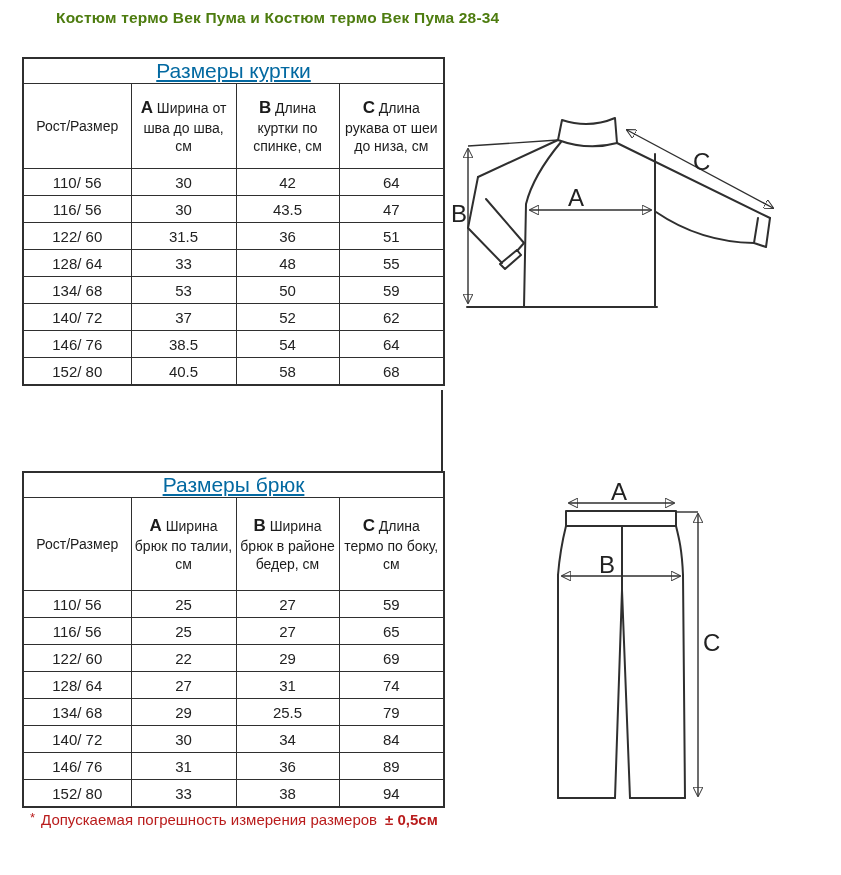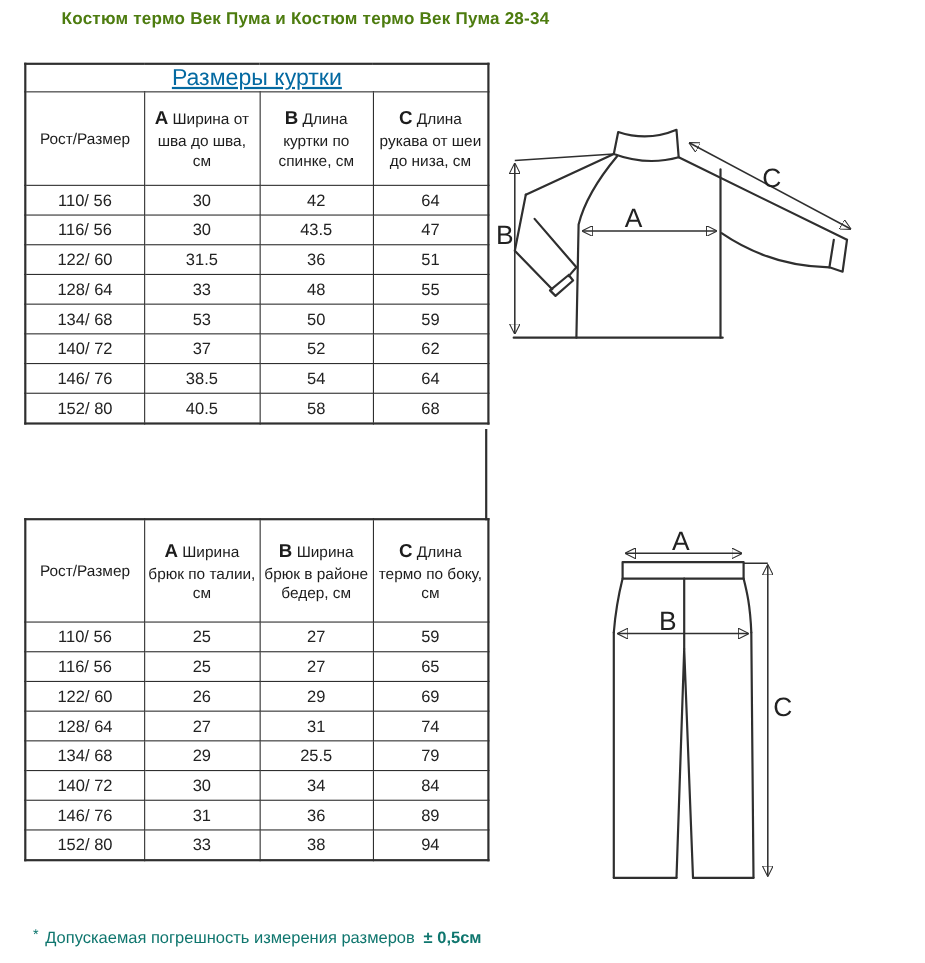--- a/index.html
+++ b/index.html
@@ -26,21 +26,21 @@
   .section-title-cell { font-weight:bold; font-size:21px; height:24px; color:#0369a1;text-decoration:underline; }
   .head-row th { font-size:14px; line-height:1.3; color:#1c1c1c; }
   #jacket-table .head-row th { height:84px; }
   #pants-table  .head-row th { height:92px; }
   .corner-head { font-weight:bold; font-size:15.5px; }
   .head-letter { font-weight:bold; font-size:17px; }
   .data-row td { font-size:15px; height:26px; color:#222222; }
   .connector-line {
     position:absolute; left:441px; top:390px; width:2px; height:83px; background:#2f2f2f;
   }
-  .footnote { position:absolute; left:30px; top:842px; font-size:15px; color:#0f766e; }
+  .footnote { position:absolute; left:30px; top:810px; font-size:15px; color:#b91c1c; }
   .footnote .marker { vertical-align:3px; font-size:13px; margin-right:6px; }
   .footnote .tolerance { font-weight:bold; margin-left:8px; }
   .diagram { position:absolute; }
   #jacket-diagram { left:450px; top:92px; }
   #pants-diagram  { left:545px; top:478px; }
   .diagram path, .diagram line { fill:none; stroke:#2f2f2f; }
   .outline { stroke-width:2px; stroke-linejoin:round; stroke-linecap:round; }
   .measure { stroke-width:1.4px; }
   .dim-label { font-family:"Liberation Sans", sans-serif; font-size:24px; fill:#222222; }
 </style>
@@ -120,41 +120,44 @@
 <div class="connector-line"></div>
 
 <table class="size-table" id="pants-table">
   <colgroup>
     <col style="width:108px">
       <col style="width:105px">
       <col style="width:103px">
       <col style="width:105px">
   </colgroup>
   <tbody>
+      <tr>
+    <td colspan="4" class="section-title-cell">Размеры брюк</td>
+  </tr>
   <tr class="head-row">
     <th class="corner-head">Рост/Размер</th>
     <th><span class="head-letter">A</span> <span>Ширина брюк по талии, см</span></th>
     <th><span class="head-letter">B</span> <span>Ширина брюк в районе бедер, см</span></th>
     <th><span class="head-letter">C</span> <span>Длина термо по боку, см</span></th>
   </tr>
   <tr class="data-row">
     <td>110/ 56</td>
     <td>25</td>
     <td>27</td>
     <td>59</td>
   </tr>
   <tr class="data-row">
     <td>116/ 56</td>
     <td>25</td>
     <td>27</td>
     <td>65</td>
   </tr>
   <tr class="data-row">
     <td>122/ 60</td>
-    <td>26</td>
+    <td>22</td>
     <td>29</td>
     <td>69</td>
   </tr>
   <tr class="data-row">
     <td>128/ 64</td>
     <td>27</td>
     <td>31</td>
     <td>74</td>
   </tr>
   <tr class="data-row">

